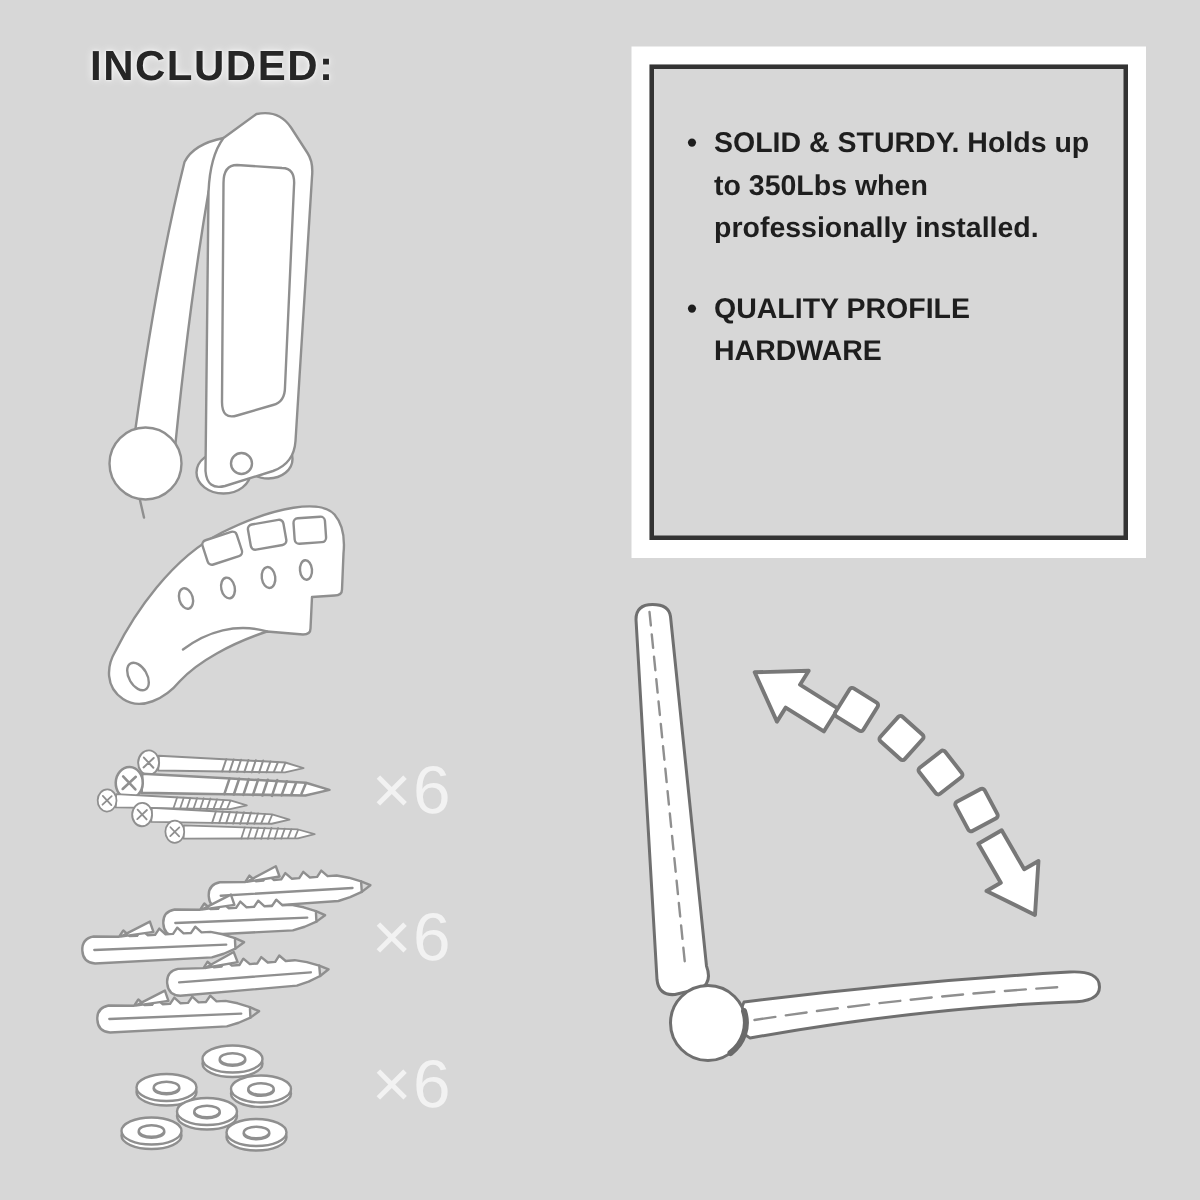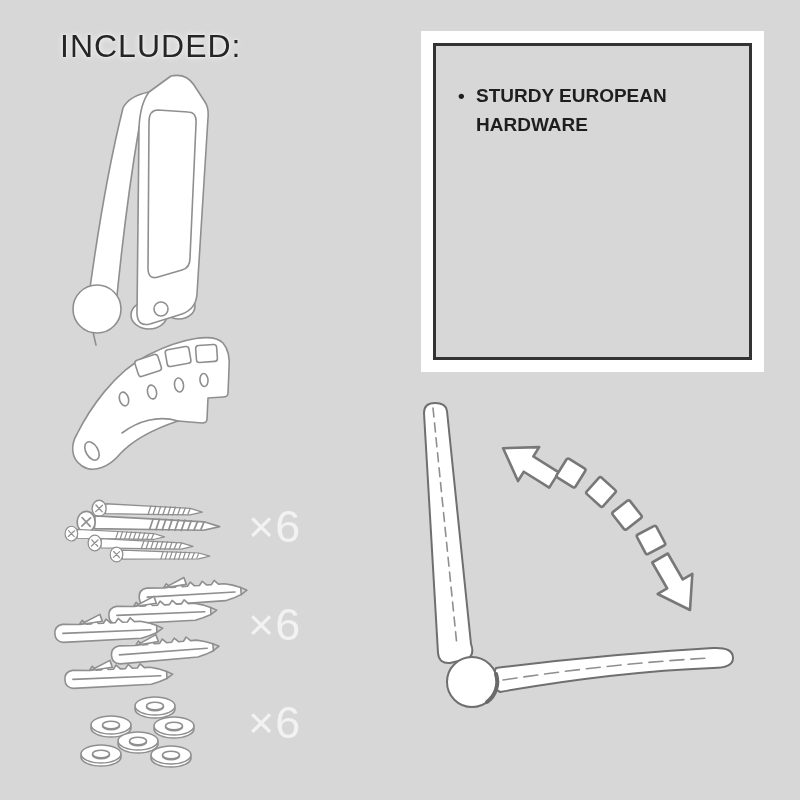--- a/index.html
+++ b/index.html
@@ -7,21 +7,21 @@
     width:800px;height:800px;position:relative;overflow:hidden;
     background:#d7d7d7;
     font-family:"Liberation Sans", sans-serif;
     -webkit-font-smoothing:antialiased;
   }
   .abs{position:absolute;}
 
   
   #title{
     left:60px;top:28px;
-    font-size:32px;font-weight:400;letter-spacing:1px;color:#262626;
+    font-size:28px;font-weight:700;letter-spacing:1px;color:#262626;
     text-shadow:0 0 6px rgba(255,255,255,.9), 0 0 2px #ffffff;
   }
 
   
   #featurebox{
     left:421px;top:31px;width:343px;height:341px;box-sizing:border-box;
     background:#ffffff;padding:12px;
   }
   #featurebox-inner{
     width:100%;height:100%;box-sizing:border-box;
@@ -61,21 +61,24 @@
 </style>
 </head>
 <body>
 
 <div class="abs" id="title">INCLUDED:</div>
 
 <div class="abs" id="featurebox">
   <div id="featurebox-inner">
     <ul class="bullets">
       <li>
-        <span class="li-text">STURDY  EUROPEAN HARDWARE</span>
+        <span class="li-text">SOLID &amp; STURDY. Holds up to 350Lbs when professionally installed.</span>
+      </li>
+      <li>
+        <span class="li-text">QUALITY  PROFILE HARDWARE</span>
       </li>
     </ul>
   </div>
 </div>
 
 <svg class="abs" style="left:45px;top:68px" width="205" height="278" viewBox="0 0 205 278">
 
   <path class="ln" d="M104,24 Q84,28 78,40 Q60,112 45,220 L52,242 L70,248 Q80,142 94,60 Z"></path>
 
   <path class="ln nf" d="M48,264 L51,277"></path>

